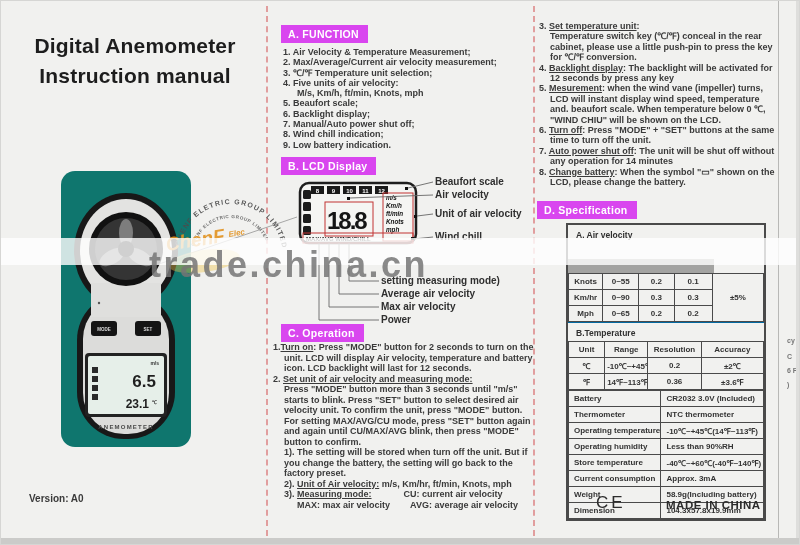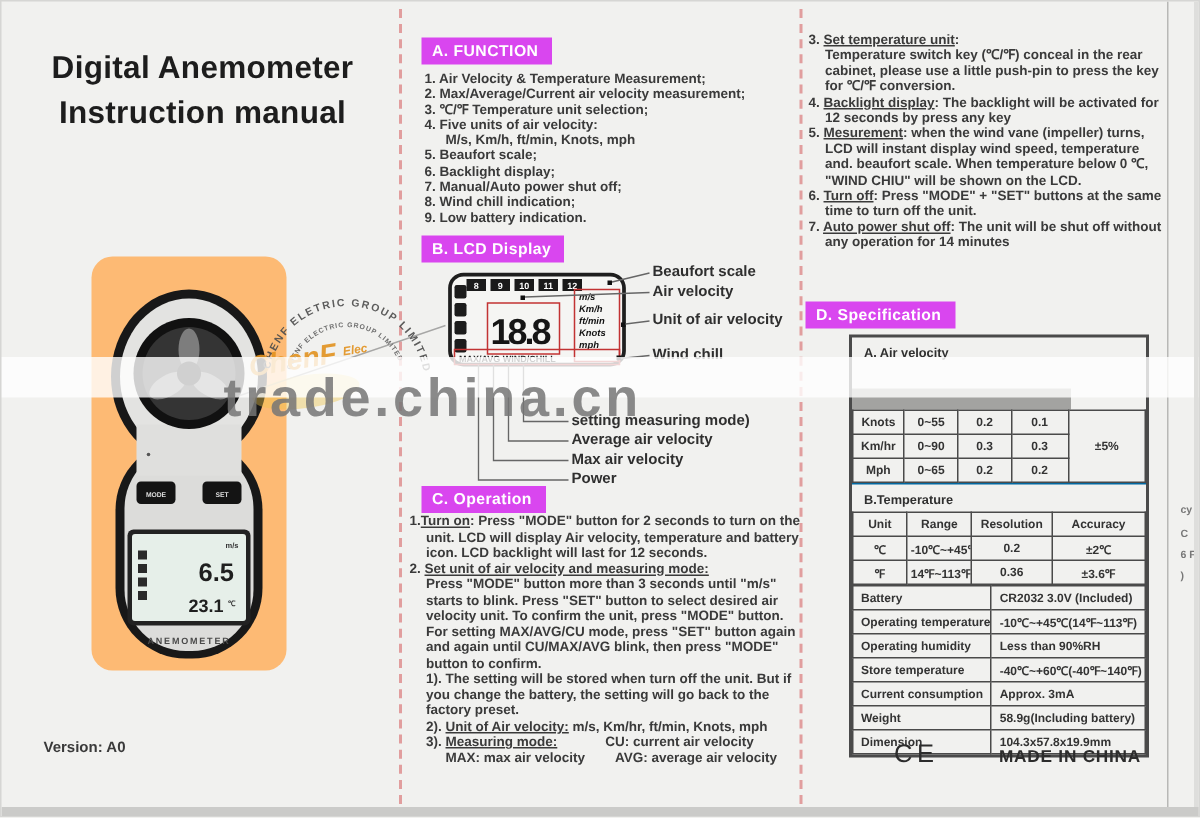--- a/index.html
+++ b/index.html
@@ -14,21 +14,21 @@
   .fn-line{font-size:9px;line-height:10.3px;font-weight:700;color:#3a3a3a;white-space:nowrap;}
   .fn-cont{padding-left:14px;}
   .btxt{font-weight:700;color:#3a3a3a;}
   .op{position:absolute;left:272px;top:341px;width:262px;font-size:9px;line-height:10.5px;}
   .rp{position:absolute;left:538px;top:20px;width:240px;font-size:9px;line-height:10.4px;}
   .hang{padding-left:11px;text-indent:-11px;}
   .ind{padding-left:11px;}
   .u{text-decoration:underline;}
   .lbl{position:absolute;font-size:10px;font-weight:700;color:#2f2f2f;white-space:nowrap;}
   .photo-card{position:absolute;left:60px;top:170px;width:130px;height:276px;
-              background:#fdba74;border-radius:14px;}
+              background:#0f766e;border-radius:14px;}
   .spec-wrap{position:absolute;left:565px;top:222px;width:200px;border:2px solid #4a4a4a;
              background:#f1f1ef;box-sizing:border-box;}
   .spec-title{font-size:8.5px;font-weight:700;color:#303030;padding:5px 0 3px 8px;}
   .av-gap{height:16px;}
   .av-gray{height:14px;background:#a3a3a1;width:146px;}
   table.spec{border-collapse:collapse;width:100%;table-layout:fixed;}
   table.spec td{border:1px solid #4a4a4a;font-size:8px;font-weight:700;color:#333;
                 text-align:center;height:15px;padding:0 2px;overflow:hidden;white-space:nowrap;}
   table.spec td.l{text-align:left;padding-left:5px;}
   .band{position:absolute;left:0;top:237px;width:800px;height:27px;background:rgba(255,255,255,.8);}
@@ -183,20 +183,21 @@
     <div style="padding-left:24px;"><span>MAX: max air velocity</span><span style="display:inline-block;width:20px;"></span><span>AVG: average air velocity</span></div>
   </div>
 
   <div class="rp btxt">
     <div><span>3. </span><span class="u">Set temperature unit</span><span>:</span></div>
     <div class="ind">Temperature switch key (℃/℉) conceal in the rear cabinet, please use a little push-pin  to press the key for ℃/℉ conversion.</div>
     <div class="hang"><span>4. </span><span class="u">Backlight display</span><span>: The backlight will be activated for 12 seconds by press any key</span></div>
     <div class="hang"><span>5. </span><span class="u">Mesurement</span><span>: when the wind vane (impeller) turns, LCD will instant display wind speed, temperature and. beaufort scale. When temperature below 0 ℃,  "WIND CHIU" will be shown on the LCD.</span></div>
     <div class="hang"><span>6. </span><span class="u">Turn off</span><span>: Press "MODE" + "SET" buttons at the same time to turn off the unit.</span></div>
     <div class="hang"><span>7. </span><span class="u">Auto power shut off</span><span>: The unit will be shut off without any operation for 14 minutes</span></div>
+    <div class="hang"><span>8. </span><span class="u">Change battery</span><span>: When the symbol "▭" shown on the LCD, please change the battery.</span></div>
   </div>
 
   <div class="sec-header" style="left:536px;top:200px;">D. Specification</div>
 
   <div class="spec-wrap">
     <div class="spec-title">A. Air velocity</div>
     <div class="av-gap"></div>
     <div class="av-gray"></div>
     <table class="spec">
       <colgroup>
@@ -261,20 +262,24 @@
       <colgroup>
           <col style="width:92px">
           <col style="width:102px">
         </colgroup>
       <tbody>
           <tr>
             <td class="l">Battery</td>
             <td class="l">CR2032  3.0V (Included)</td>
           </tr>
       <tr>
+            <td class="l">Thermometer</td>
+            <td class="l">NTC thermometer</td>
+          </tr>
+      <tr>
             <td class="l">Operating temperature</td>
             <td class="l">-10℃~+45℃(14℉~113℉)</td>
           </tr>
       <tr>
             <td class="l">Operating humidity</td>
             <td class="l">Less than 90%RH</td>
           </tr>
       <tr>
             <td class="l">Store temperature</td>
             <td class="l">-40℃~+60℃(-40℉~140℉)</td>

